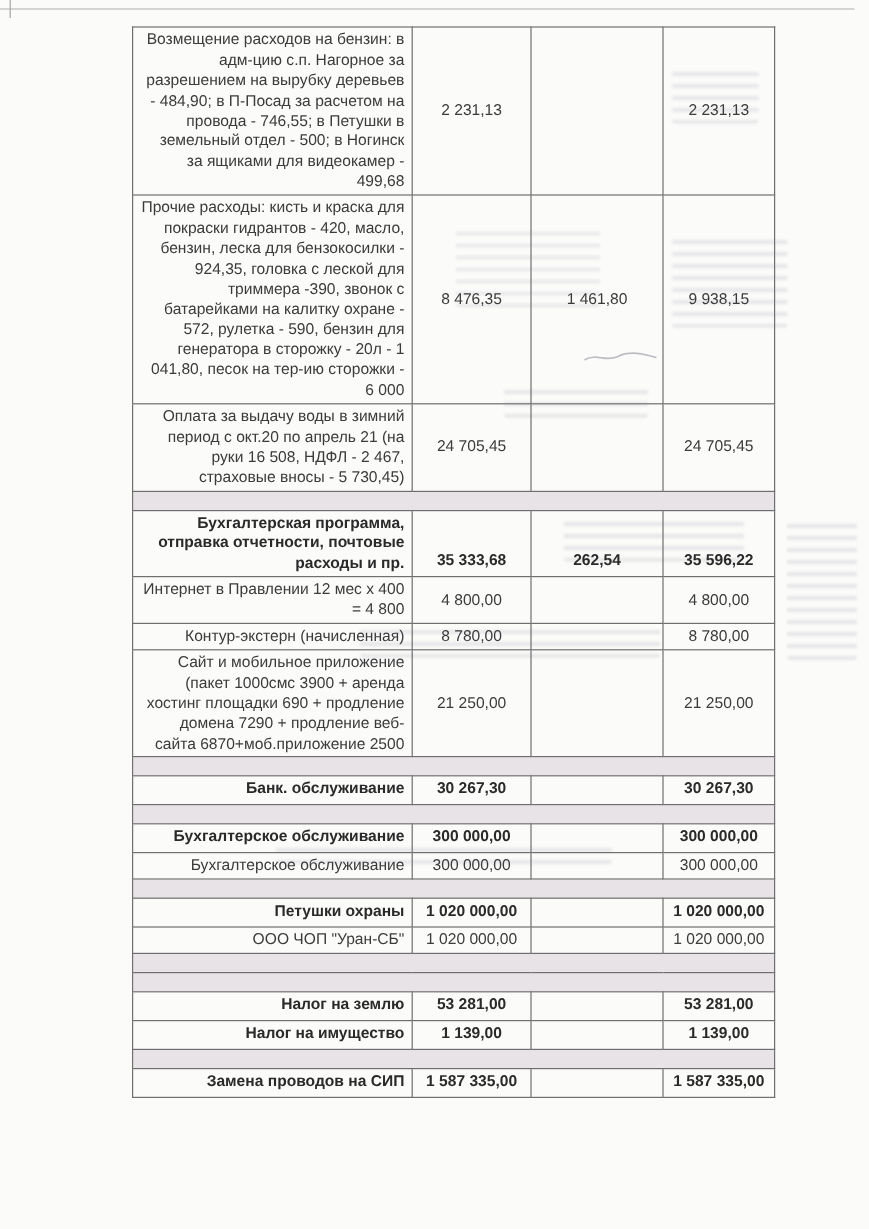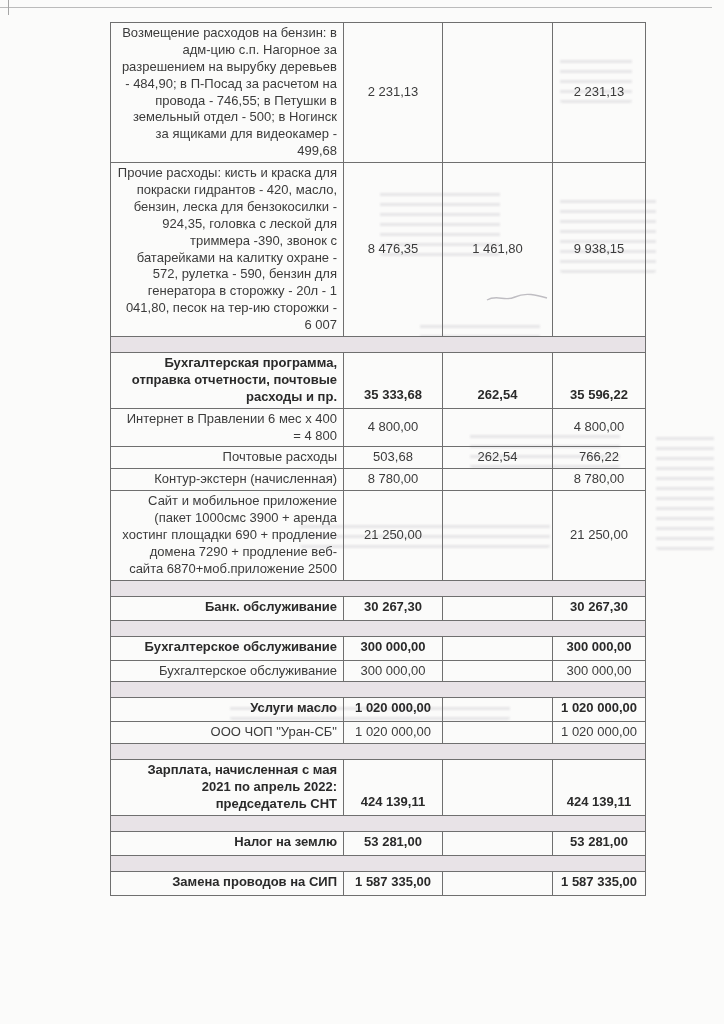--- a/index.html
+++ b/index.html
@@ -98,45 +98,45 @@
     <col style="width:93px">
   </colgroup>
   <tbody>
       <tr class="item">
         <td class="label-cell">Возмещение расходов на бензин: в адм-цию с.п. Нагорное за разрешением на вырубку деревьев - 484,90; в П-Посад за расчетом на провода - 746,55; в Петушки в земельный отдел - 500; в Ногинск за ящиками для видеокамер - 499,68</td>
         <td class="amount-cell">2 231,13</td>
         <td class="amount-cell"></td>
         <td class="amount-cell">2 231,13</td>
       </tr>
       <tr class="item">
-        <td class="label-cell">Прочие расходы: кисть и краска для покраски гидрантов - 420, масло, бензин, леска для бензокосилки - 924,35, головка с леской для триммера -390, звонок с батарейками на калитку охране - 572, рулетка - 590, бензин для генератора в сторожку - 20л - 1 041,80, песок на тер-ию сторожки - 6 007</td>
+        <td class="label-cell">Прочие расходы: кисть и краска для покраски гидрантов - 420, масло, бензин, леска для бензокосилки - 924,35, головка с леской для триммера -390, звонок с батарейками на калитку охране - 572, рулетка - 590, бензин для генератора в сторожку - 20л - 1 041,80, песок на тер-ию сторожки - 6 000</td>
         <td class="amount-cell">8 476,35</td>
         <td class="amount-cell">1 461,80</td>
         <td class="amount-cell">9 938,15</td>
+      </tr>
+      <tr class="item">
+        <td class="label-cell">Оплата за выдачу воды в зимний период с окт.20 по апрель 21 (на руки 16 508, НДФЛ - 2 467, страховые вносы - 5 730,45)</td>
+        <td class="amount-cell">24 705,45</td>
+        <td class="amount-cell"></td>
+        <td class="amount-cell">24 705,45</td>
       </tr>
       <tr class="spacer">
         <td colspan="4"></td>
       </tr>
       <tr class="header">
         <td class="label-cell">Бухгалтерская программа, отправка отчетности, почтовые расходы и пр.</td>
         <td class="amount-cell">35 333,68</td>
         <td class="amount-cell">262,54</td>
         <td class="amount-cell">35 596,22</td>
       </tr>
       <tr class="item">
-        <td class="label-cell">Интернет в Правлении 6 мес х 400 = 4 800</td>
+        <td class="label-cell">Интернет в Правлении 12 мес х 400 = 4 800</td>
         <td class="amount-cell">4 800,00</td>
         <td class="amount-cell"></td>
         <td class="amount-cell">4 800,00</td>
-      </tr>
-      <tr class="item">
-        <td class="label-cell">Почтовые расходы</td>
-        <td class="amount-cell">503,68</td>
-        <td class="amount-cell">262,54</td>
-        <td class="amount-cell">766,22</td>
       </tr>
       <tr class="item">
         <td class="label-cell">Контур-экстерн (начисленная)</td>
         <td class="amount-cell">8 780,00</td>
         <td class="amount-cell"></td>
         <td class="amount-cell">8 780,00</td>
       </tr>
       <tr class="item">
         <td class="label-cell">Сайт и мобильное приложение (пакет 1000смс 3900 + аренда хостинг площадки 690 + продление домена 7290 + продление веб-сайта 6870+моб.приложение 2500</td>
         <td class="amount-cell">21 250,00</td>
@@ -164,49 +164,49 @@
       <tr class="item">
         <td class="label-cell">Бухгалтерское обслуживание</td>
         <td class="amount-cell">300 000,00</td>
         <td class="amount-cell"></td>
         <td class="amount-cell">300 000,00</td>
       </tr>
       <tr class="spacer">
         <td colspan="4"></td>
       </tr>
       <tr class="header">
-        <td class="label-cell">Услуги масло</td>
+        <td class="label-cell">Петушки охраны</td>
         <td class="amount-cell">1 020 000,00</td>
         <td class="amount-cell"></td>
         <td class="amount-cell">1 020 000,00</td>
       </tr>
       <tr class="item">
         <td class="label-cell">ООО ЧОП "Уран-СБ"</td>
         <td class="amount-cell">1 020 000,00</td>
         <td class="amount-cell"></td>
         <td class="amount-cell">1 020 000,00</td>
       </tr>
       <tr class="spacer">
         <td colspan="4"></td>
-      </tr>
-      <tr class="header">
-        <td class="label-cell">Зарплата, начисленная с мая 2021 по апрель 2022: председатель СНТ</td>
-        <td class="amount-cell">424 139,11</td>
-        <td class="amount-cell"></td>
-        <td class="amount-cell">424 139,11</td>
       </tr>
       <tr class="spacer">
         <td colspan="4"></td>
       </tr>
       <tr class="header">
         <td class="label-cell">Налог на землю</td>
         <td class="amount-cell">53 281,00</td>
         <td class="amount-cell"></td>
         <td class="amount-cell">53 281,00</td>
       </tr>
+      <tr class="header">
+        <td class="label-cell">Налог на имущество</td>
+        <td class="amount-cell">1 139,00</td>
+        <td class="amount-cell"></td>
+        <td class="amount-cell">1 139,00</td>
+      </tr>
       <tr class="spacer">
         <td colspan="4"></td>
       </tr>
       <tr class="header">
         <td class="label-cell">Замена проводов на СИП</td>
         <td class="amount-cell">1 587 335,00</td>
         <td class="amount-cell"></td>
         <td class="amount-cell">1 587 335,00</td>
       </tr>
     </tbody>

